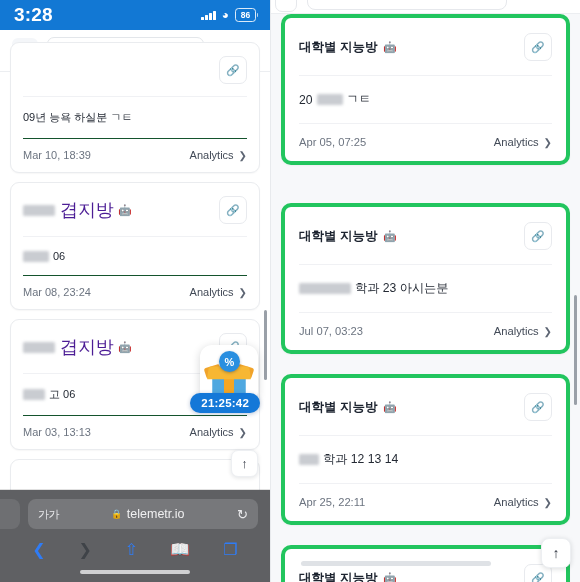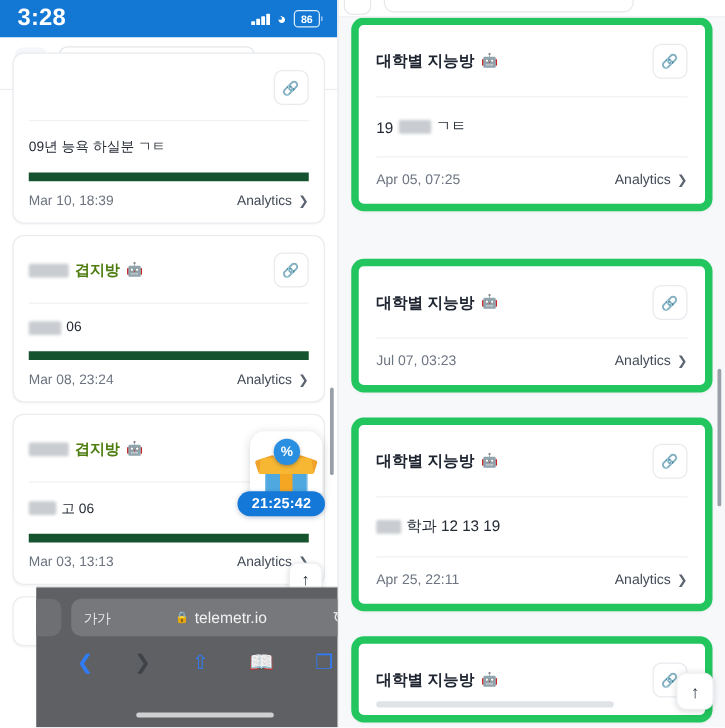--- a/index.html
+++ b/index.html
@@ -76,41 +76,41 @@
   .feed { position: relative; padding: 0 10px; }
   .card {
     background: #fff; border: 1px solid #eaecef; border-radius: 9px;
     margin-top: 9px; padding: 0 12px;
     box-shadow: 0 1px 1.5px rgba(20,25,35,.035);
   }
   .card-head {
     display: flex; align-items: center; gap: 5px;
     padding: 13px 0 12px 0; min-height: 44px;
   }
-  .ch-title { font-size: 12px; font-weight: bold; color: #4d7c0f; letter-spacing: -.1px; }
+  .ch-title { font-size: 18px; font-weight: normal; color: #4c1d95; letter-spacing: -.1px; }
   .bot-emoji { font-size: 11px; line-height: 1; }
   .blur {
     display: inline-block; vertical-align: middle;
     background: #c9ccd1; border-radius: 1.5px;
     filter: blur(1.4px); height: 11px;
   }
   .link-btn {
     margin-left: auto; width: 28px; height: 28px; border-radius: 7px;
     border: 1px solid #e8eaee; background: #fff;
     display: flex; align-items: center; justify-content: center;
     color: #8a929d; font-size: 11px;
   }
   .card-body {
     border-top: 1px solid #f0f1f4;
     padding: 13px 0 13px 0;
     font-size: 11px; color: #242a34;
     display: flex; align-items: center; gap: 4px; flex-wrap: wrap;
   }
   .card-foot {
-    border-top: 7px solid #14532d;
+    border-top: 1px solid #14532d;
     padding: 10px 0 11px 0;
     display: flex; align-items: center;
     font-size: 11px; color: #6c7480;
   }
   .analytics { margin-left: auto; color: #424a57; display: flex; align-items: center; gap: 5px; }
   .chev { font-size: 10px; color: #5d6573; }
 
   
   .promo {
     position: absolute; right: 12px; top: 345px;
@@ -158,24 +158,23 @@
   }
 
   
   .sb-left {
     position:absolute; right:3px; top:310px; width:3px; height:70px;
     background:#9aa0a8; border-radius:2px; z-index:20;
   }
 
   
   .safari {
-    position: absolute; left: 0; bottom: 0; width: 270px; height: 112px;
+    position: absolute; left: 0; bottom: 0; width: 270px; height: 92px;
     background: #5f6063; z-index: 40;
     box-shadow: 0 -1px 0 rgba(0,0,0,.12);
-    margin-left: 29px;
   }
   .safari-url {
     margin: 9px 12px 0 28px; height: 30px; border-radius: 8px;
     background: #77787b;
     display: flex; align-items: center; padding: 0 10px;
     color: #f0f0f1; font-size: 12.5px;
   }
   .aa { font-size: 11px; color: #e9e9eb; letter-spacing: -.5px; }
   .url-mid { flex: 1; display: flex; align-items: center; justify-content: center; gap: 4px; }
   .lock { font-size: 9px; }
@@ -208,21 +207,21 @@
   .rp-ghost-btn {
     position:absolute; left:4px; top:-10px; width:22px; height:22px;
     border:1px solid #e6e8ec; border-radius:7px; background:#fff;
   }
   .rp-ghost-search {
     position:absolute; left:36px; top:-14px; width:200px; height:24px;
     border:1px solid #e6e8ec; border-radius:8px; background:#fff;
   }
   .r-feed { padding: 0 10px; }
   .r-card {
-    background:#fff; border:6px solid #22c55e; border-radius:10px;
+    background:#fff; border:4px solid #22c55e; border-radius:10px;
     margin-top: 10px; padding: 0 14px;
     box-shadow: 0 1px 2px rgba(20,25,35,.04);
   }
   .r-card.first { margin-top: 4px; }
   .r-head { display:flex; align-items:center; gap:6px; padding: 15px 0 14px 0; }
   .r-title { font-size:12.5px; font-weight:bold; color:#1d2430; }
   .r-body {
     border-top:1px solid #f0f1f4; padding: 15px 0 15px 0;
     font-size:12.2px; color:#242a34; display:flex; align-items:center; gap:4px; flex-wrap:wrap;
   }
@@ -394,57 +393,61 @@
 
     <div class="r-feed" style="margin-top:14px;">
 
       <div class="r-card first">
         <div class="r-head">
           <span class="r-title">대학별 지능방</span>
           <span class="bot-emoji">🤖</span>
           <span class="link-btn">🔗</span>
         </div>
         <div class="r-body">
-          <span>19</span>
+          <span>20</span>
           <span class="blur" style="width:26px"></span>
           <span>ㄱㅌ</span>
         </div>
         <div class="r-foot">
           <span>Apr 05, 07:25</span>
           <span class="analytics">
             <span>Analytics</span>
             <span class="chev">❯</span>
           </span>
         </div>
       </div>
 
       <div class="r-card" style="margin-top:38px">
         <div class="r-head">
           <span class="r-title">대학별 지능방</span>
           <span class="bot-emoji">🤖</span>
           <span class="link-btn">🔗</span>
         </div>
+        <div class="r-body">
+          <span class="blur" style="width:52px"></span>
+          <span>학과 23 아시는분</span>
+        </div>
         <div class="r-foot">
           <span>Jul 07, 03:23</span>
           <span class="analytics">
             <span>Analytics</span>
             <span class="chev">❯</span>
           </span>
         </div>
       </div>
 
       <div class="r-card" style="margin-top:20px">
         <div class="r-head">
           <span class="r-title">대학별 지능방</span>
           <span class="bot-emoji">🤖</span>
           <span class="link-btn">🔗</span>
         </div>
         <div class="r-body">
           <span class="blur" style="width:20px"></span>
-          <span>학과 12 13 19</span>
+          <span>학과 12 13 14</span>
         </div>
         <div class="r-foot">
           <span>Apr 25, 22:11</span>
           <span class="analytics">
             <span>Analytics</span>
             <span class="chev">❯</span>
           </span>
         </div>
       </div>
 

